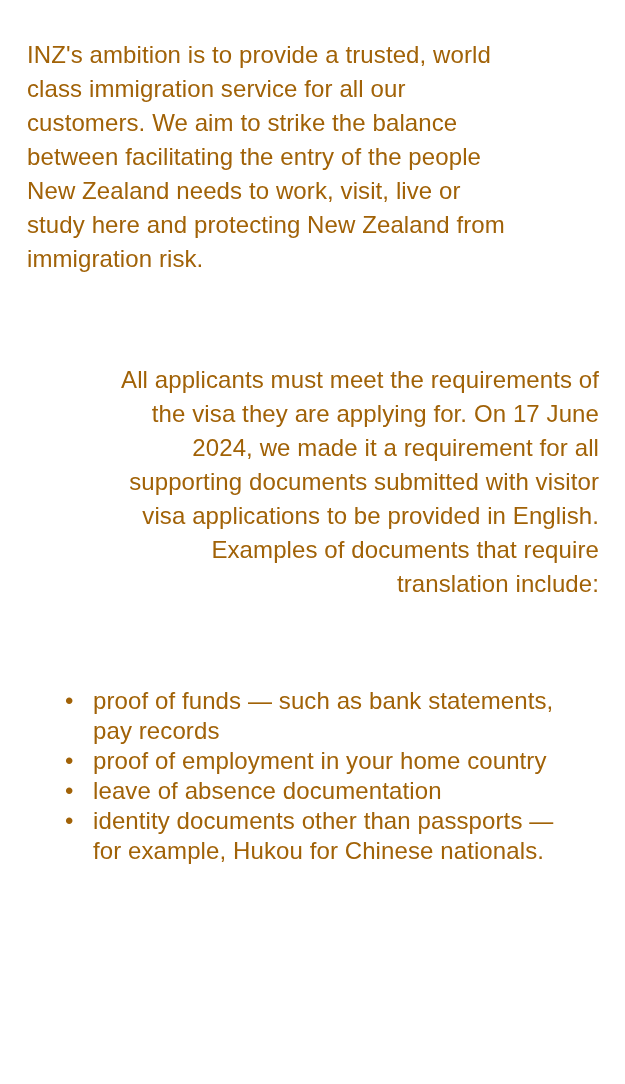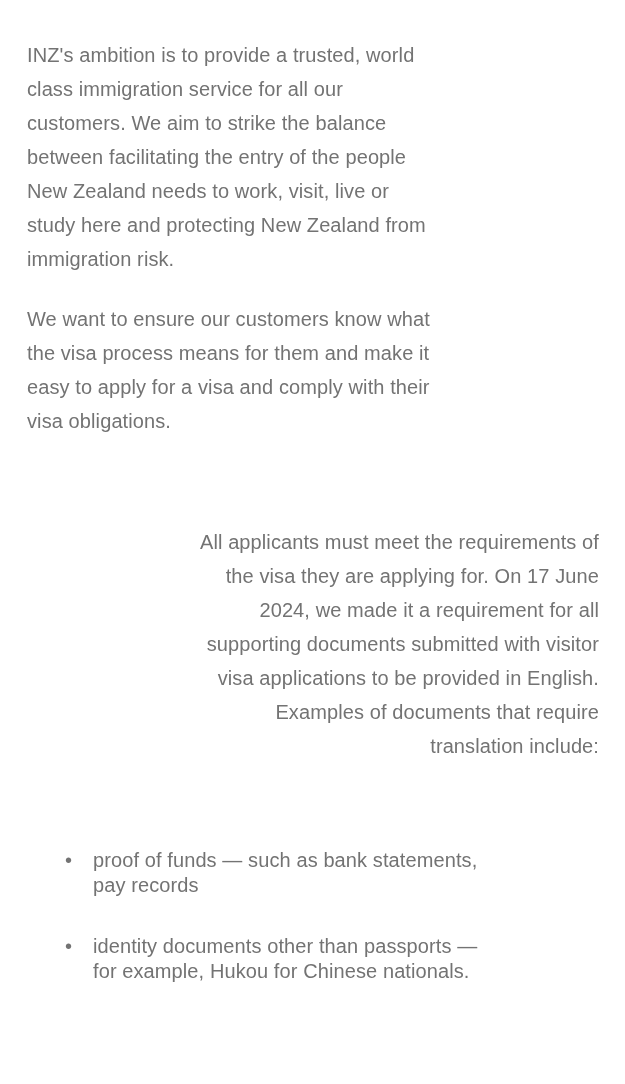--- a/index.html
+++ b/index.html
@@ -5,23 +5,23 @@
   html, body {
     margin: 0;
     padding: 0;
     background: #ffffff;
   }
   .page {
     position: relative;
     width: 625px;
     height: 1084px;
     background: #ffffff;
-    color: #737373;
+    color: #a16207;
     font-family: "Liberation Sans", sans-serif;
-    font-size: 20px;
+    font-size: 24px;
     overflow: hidden;
     box-sizing: border-box;
   }
   .content {
     padding: 38px 26px 0 27px;
     box-sizing: border-box;
   }
   .para {
     margin: 0;
     line-height: 34px;
@@ -31,24 +31,23 @@
   .para-2 { margin-top: 26px; }
   .para-3 { margin-top: 87px; text-align: right; }
   ul.bullets {
     list-style: none;
     margin: 85px 0 0 38px;   
     padding: 0;
   }
   ul.bullets li {
     position: relative;
     padding-left: 28px;      
-    line-height: 25px;
+    line-height: 30px;
     white-space: pre-line;
     letter-spacing: 0.1px;
-    margin-top: 36px;
   }
   ul.bullets li::before {
     content: "\2022";
     position: absolute;
     left: 0;
     top: 0;
   }
 </style>
 </head>
 <body>
@@ -57,34 +56,32 @@
   <div class="content">
 
     <p class="para para-1">INZ's ambition is to provide a trusted, world
 class immigration service for all our
 customers. We aim to strike the balance
 between facilitating the entry of the people
 New Zealand needs to work, visit, live or
 study here and protecting New Zealand from
 immigration risk.</p>
 
-    <p class="para para-2">We want to ensure our customers know what
-the visa process means for them and make it
-easy to apply for a visa and comply with their
-visa obligations.</p>
 
     <p class="para para-3">All applicants must meet the requirements of
 the visa they are applying for. On 17 June
 2024, we made it a requirement for all
 supporting documents submitted with visitor
 visa applications to be provided in English.
 Examples of documents that require
 translation include:</p>
 
     <ul class="bullets">
       <li>proof of funds — such as bank statements,
 pay records</li>
+      <li>proof of employment in your home country</li>
+      <li>leave of absence documentation</li>
       <li>identity documents other than passports —
 for example, Hukou for Chinese nationals.</li>
     </ul>
 
   </div>
 </div>
 
 </body></html>

